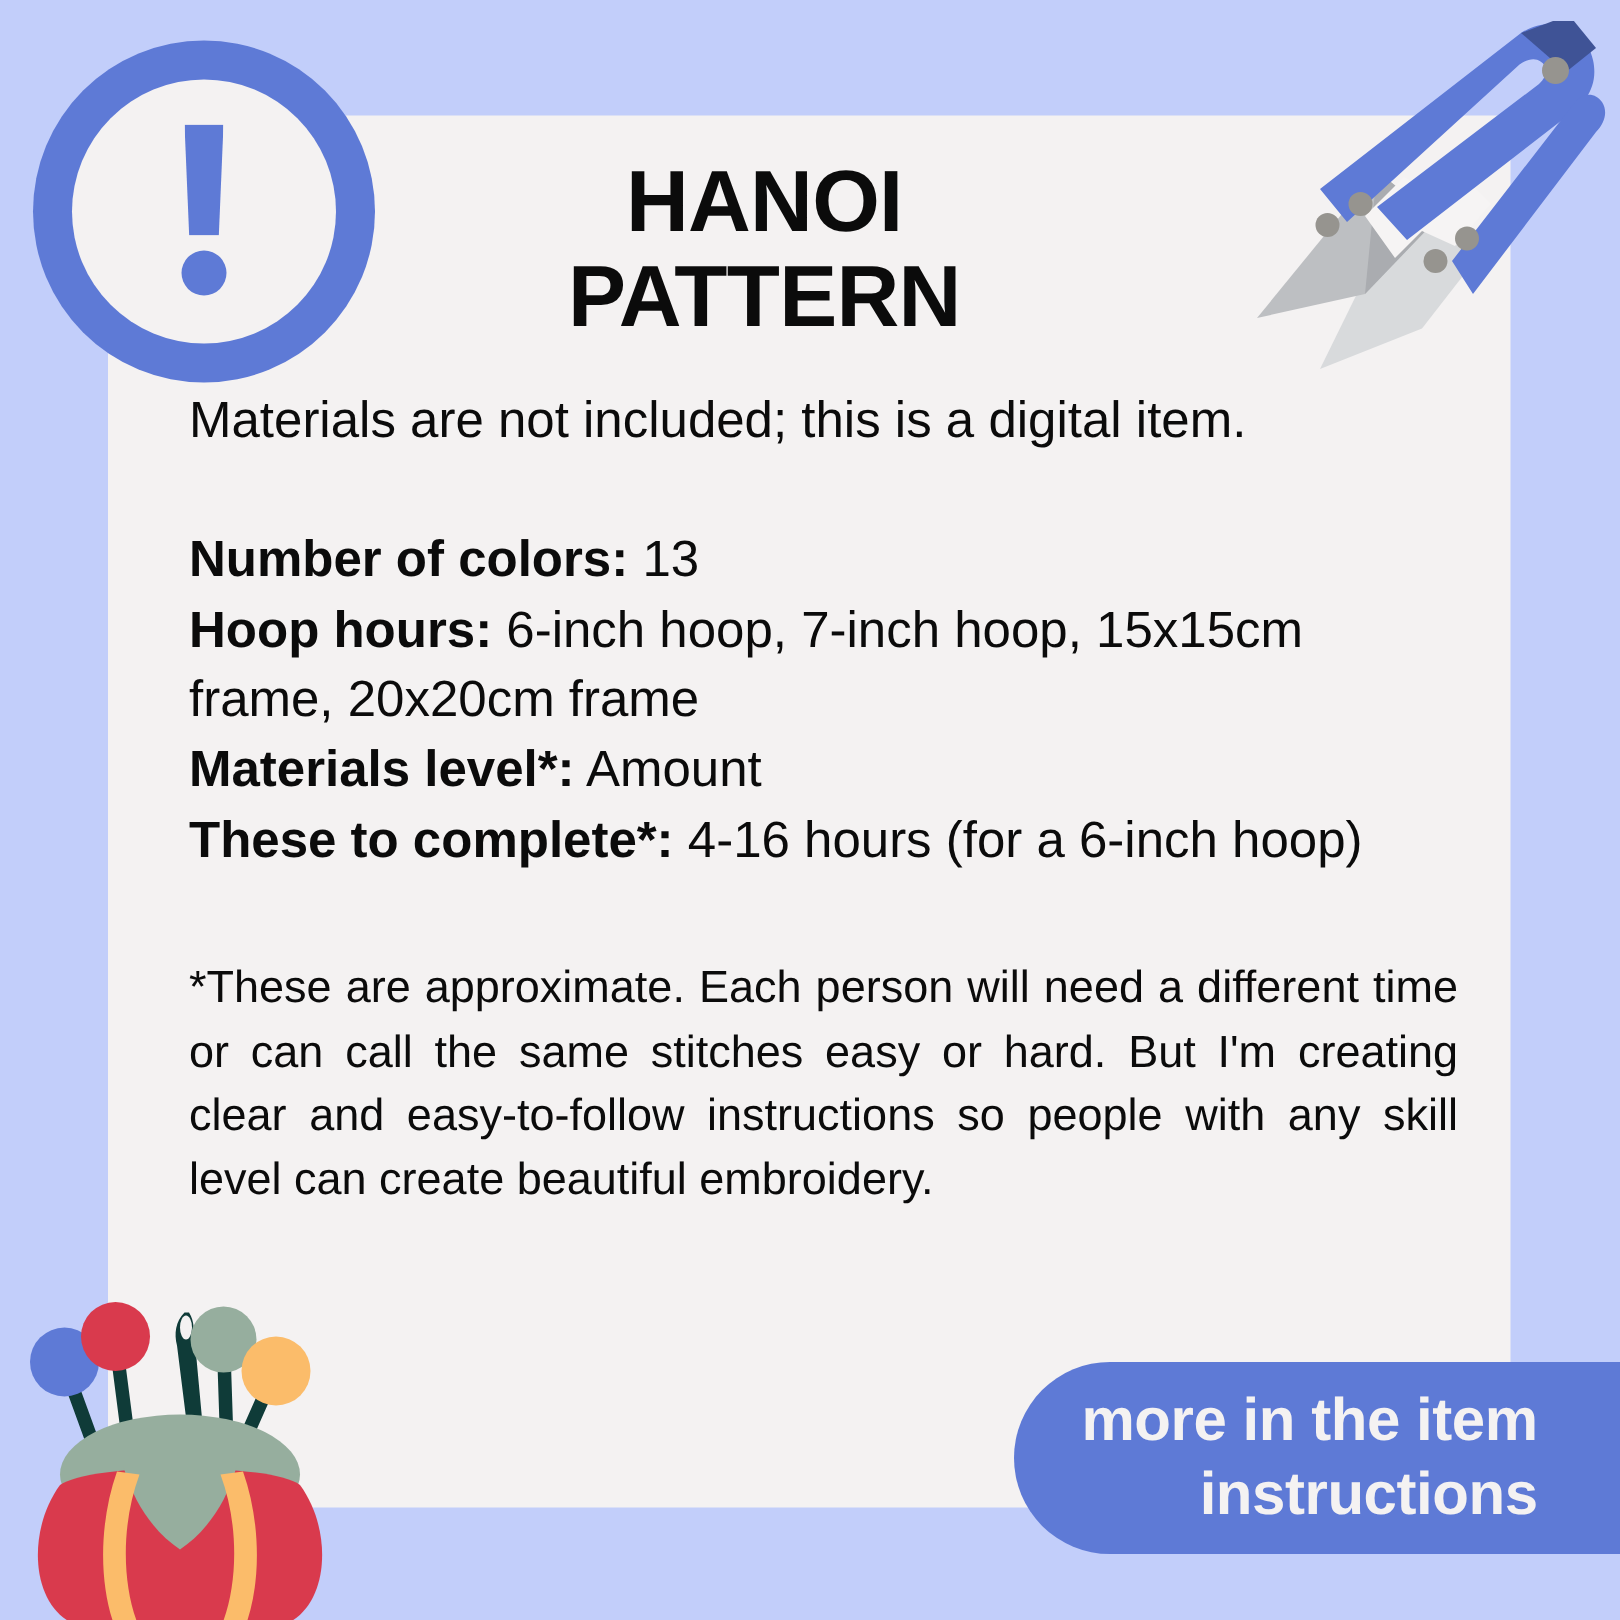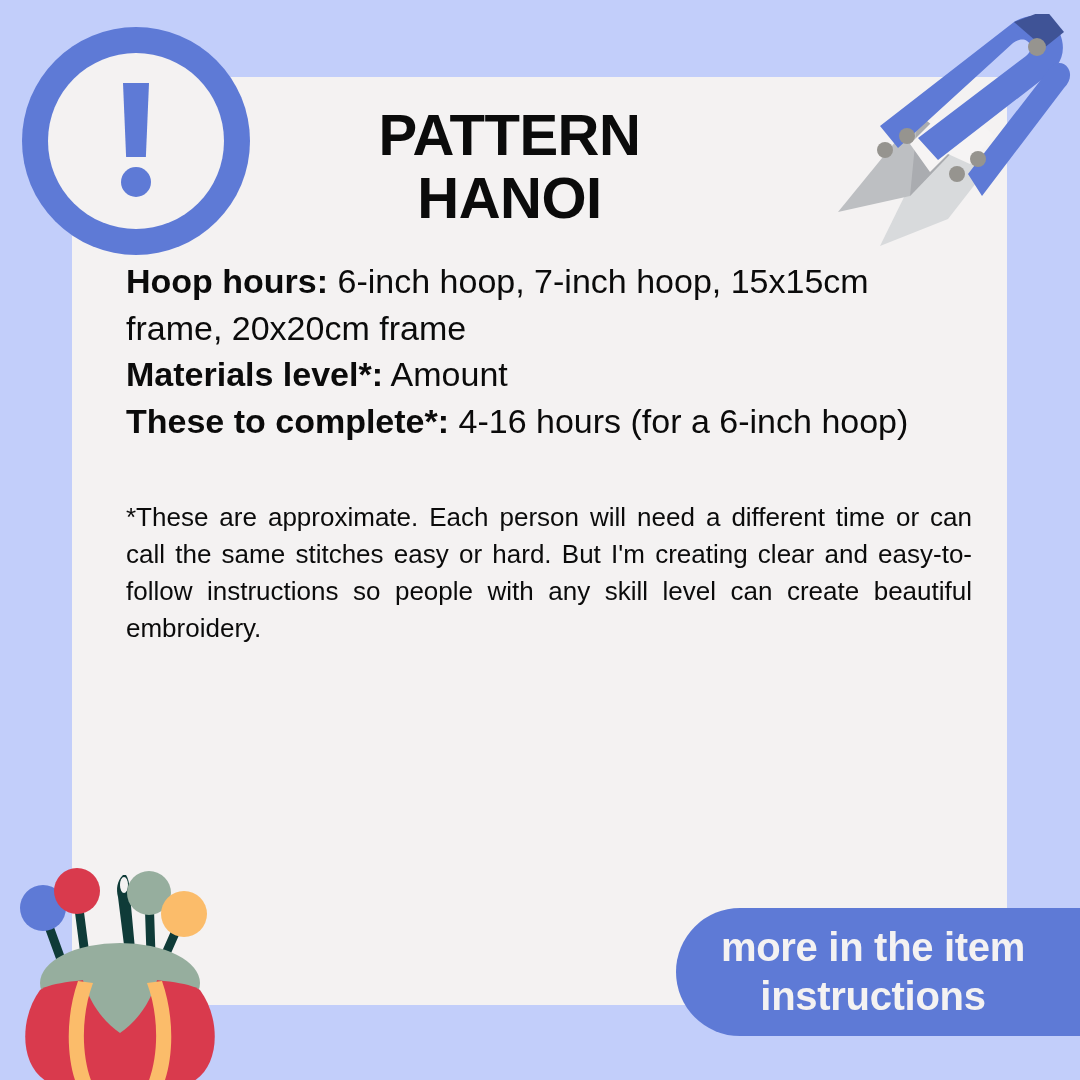--- a/index.html
+++ b/index.html
@@ -101,21 +101,21 @@
     align-items: center;
     justify-content: center;
     z-index: 6;
     padding: 0 30px 0 20px;
   }
   #cta .cta-text {
     color: #F4F2F2;
     font-size: 40px;
     font-weight: bold;
     line-height: 1.22;
-    text-align: center;
+    text-align: right;
     letter-spacing: -0.3px;
   }
 
   
   #title {
     position: absolute;
     left: 72px;
     top: 103px;
     width: 935px;
     text-align: center;
@@ -143,21 +143,21 @@
     line-height: 1.3;
     margin-bottom: 48px;
   }
 
   .spec-list { font-size: 34px; line-height: 1.37; }
   .spec-line { white-space: normal; }
   .spec-line b { font-weight: bold; }
 
   .footnote {
     margin-top: 55px;
-    font-size: 26px;
+    font-size: 30px;
     line-height: 1.42;
     text-align: justify;
   }
 </style>
 </head>
 <body>
 
 <div id="card"></div>
 
 <div id="alert-badge">
@@ -214,28 +214,33 @@
     <path d="M30 135 C8 165 10 215 40 228 L180 228 C210 215 212 165 190 135 C170 120 50 120 30 135 Z" fill="#D93A4D"></path>
 
     <path d="M72 122 C80 150 95 168 110 178 C125 168 140 150 148 122 Z" fill="#96AE9E"></path>
 
     <path d="M68 126 C56 160 56 200 66 228 L82 228 C71 200 71 160 83 128 Z" fill="#FBBC6A"></path>
     <path d="M137 128 C149 160 149 200 138 228 L154 228 C164 200 164 160 152 126 Z" fill="#FBBC6A"></path>
   </svg>
 </div>
 
 <div id="title">
+  <div>HANOI</div>
   <div>PATTERN</div>
-  <div>HANOI</div>
 </div>
 
 <div id="content">
 
+  <p class="intro">Materials are not included; this is a digital item.</p>
 
   <div class="spec-list">
+    <div class="spec-line">
+      <b>Number of colors:</b>
+      <span>13</span>
+    </div>
     <div class="spec-line">
       <b>Hoop hours:</b>
       <span>6-inch hoop, 7-inch hoop, 15x15cm frame, 20x20cm frame</span>
     </div>
     <div class="spec-line">
       <b>Materials level*:</b>
       <span>Amount</span>
     </div>
     <div class="spec-line">
       <b>These to complete*:</b>

